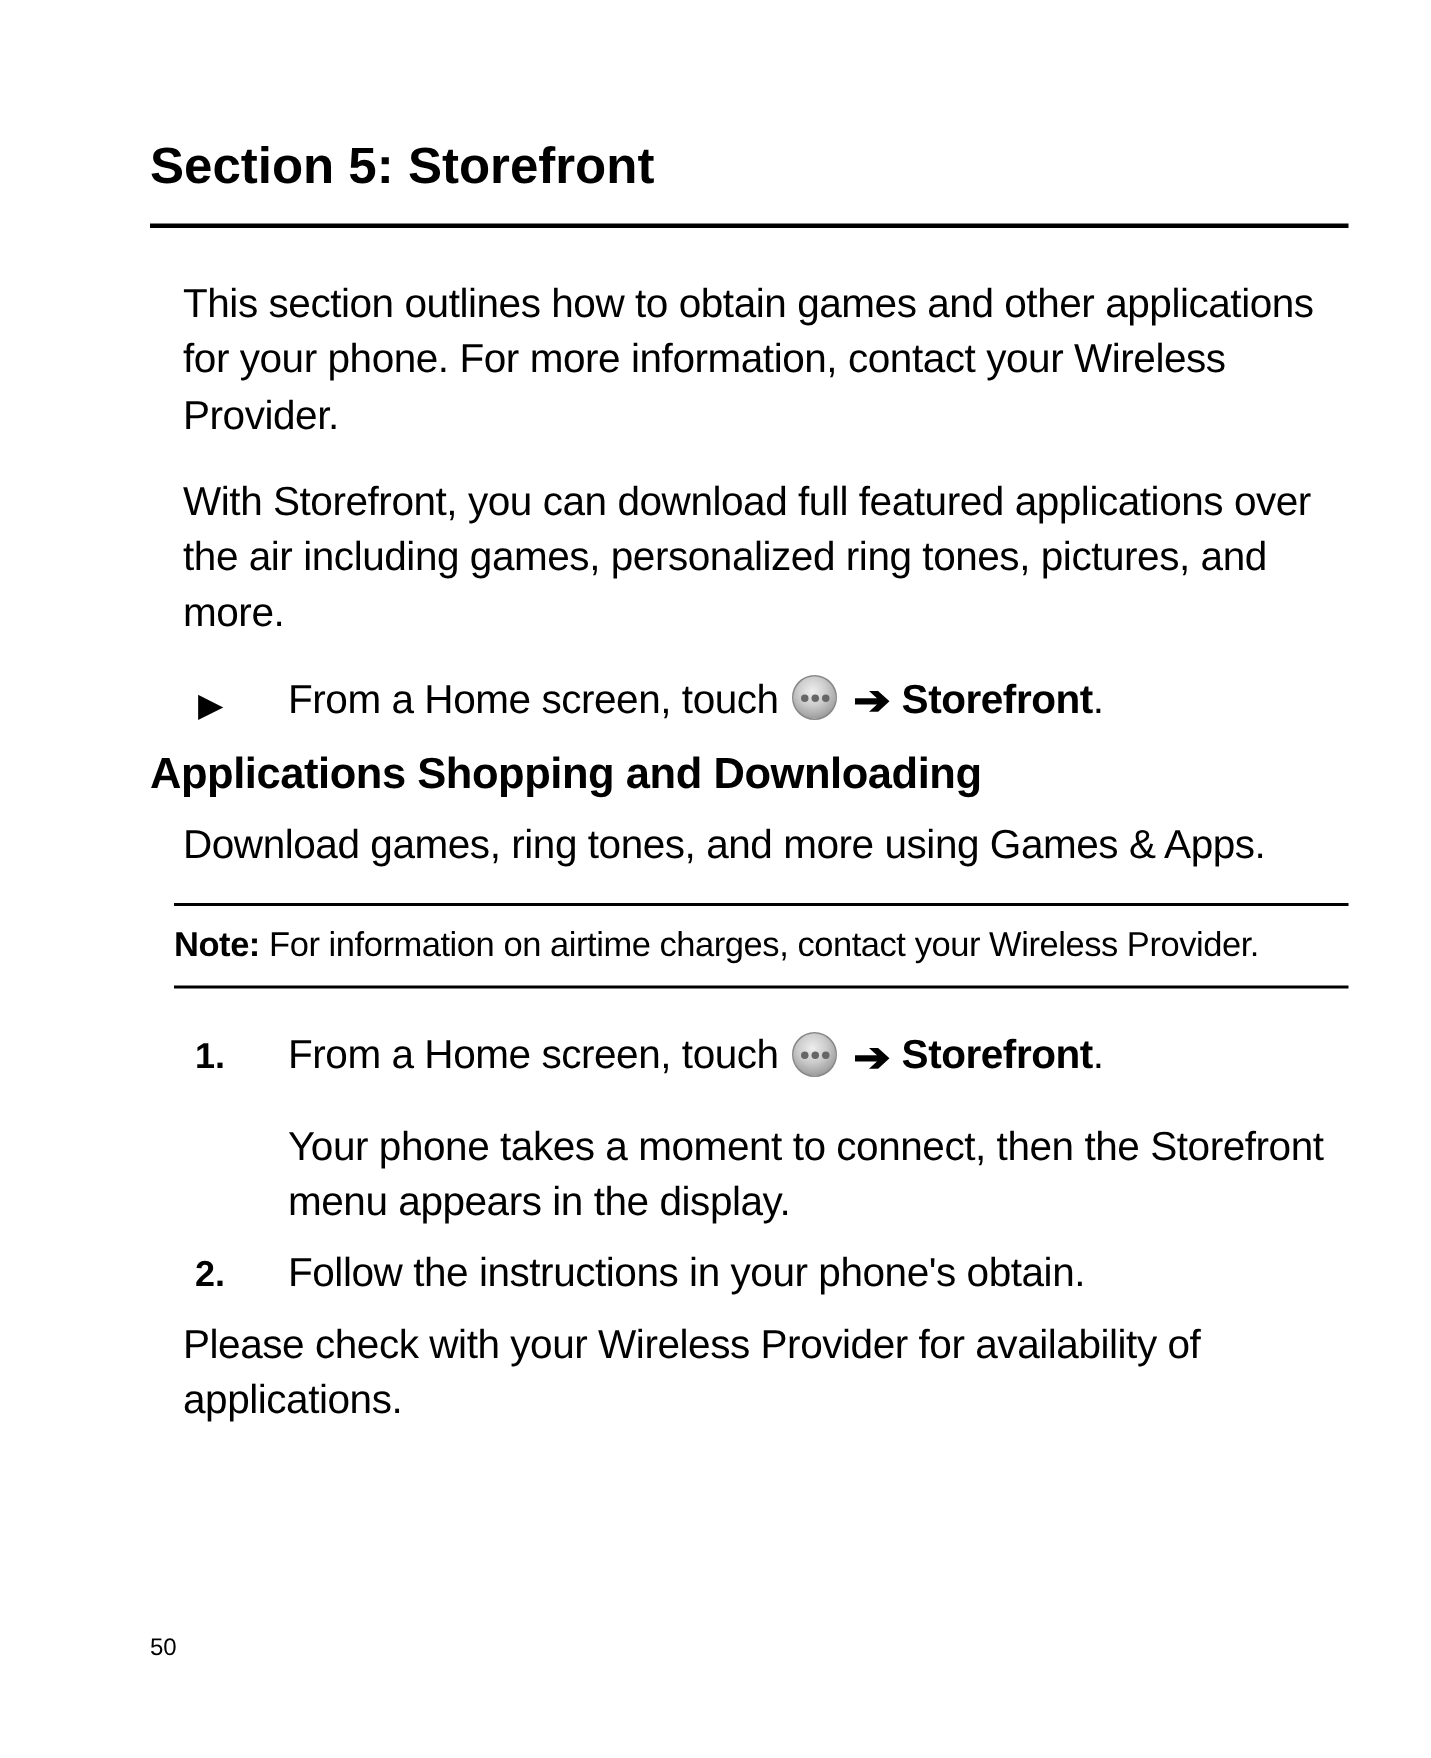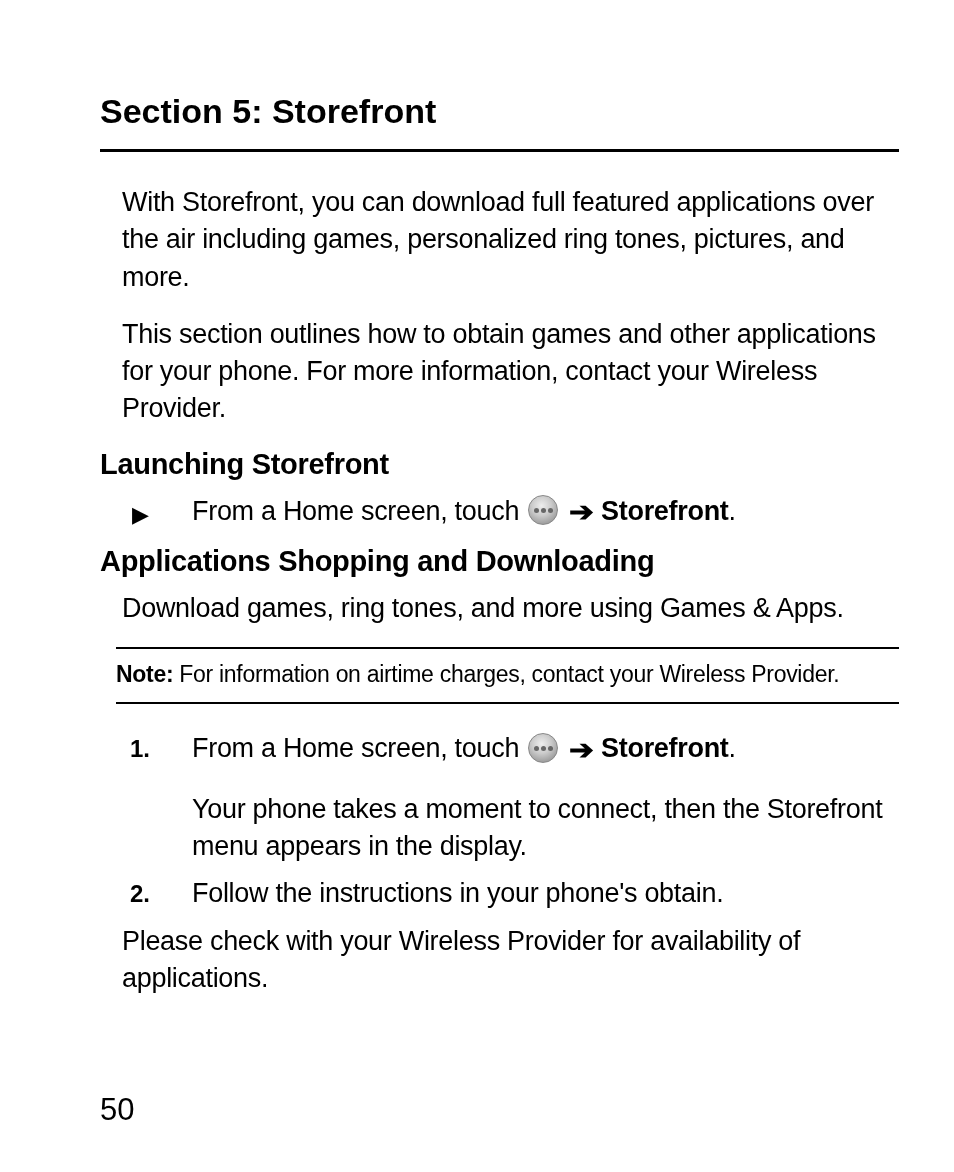--- a/index.html
+++ b/index.html
@@ -126,38 +126,37 @@
     font-size: 27px;
     line-height: 1.38;
     font-stretch: condensed;
     letter-spacing: -0.3px;
   }
   .ol-sub {
     margin-top: 22px;
   }
   .page-number {
     position: absolute;
-    bottom: 44px;
+    bottom: 64px;
     left: 100px;
-    font-size: 31px;
+    font-size: 16px;
     font-stretch: condensed;
   }
 </style>
 </head>
 <body>
 
 <div class="page">
 
   <h1 class="section-title">Section 5: Storefront</h1>
   <hr class="rule">
 
+  <p class="body-text indent para">This section outlines how to obtain games and other applications for your phone. For more information, contact your Wireless Provider.</p>
   <p class="body-text indent para">With Storefront, you can download full featured applications over the air including games, personalized ring tones, pictures, and more.</p>
-  <p class="body-text indent para">This section outlines how to obtain games and other applications for your phone. For more information, contact your Wireless Provider.</p>
 
-  <h2 class="subheading">Launching Storefront</h2>
 
   <div class="bullet-row">
     <span class="bullet-mark">▶</span>
     <span class="instr">
       <span>From a Home screen, touch </span><span class="apps-icon"></span>
       <span class="arrow">➔</span>
       <span class="bold">Storefront</span><span>.</span>
     </span>
   </div>
 

